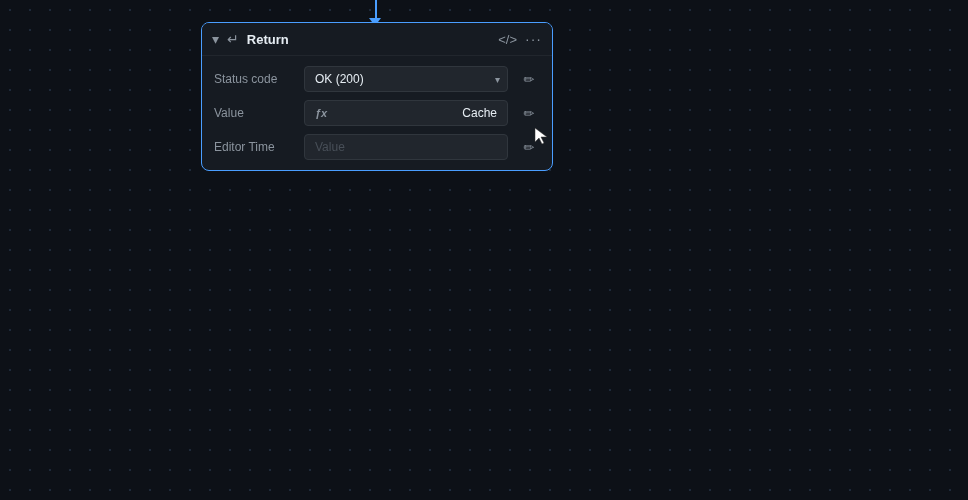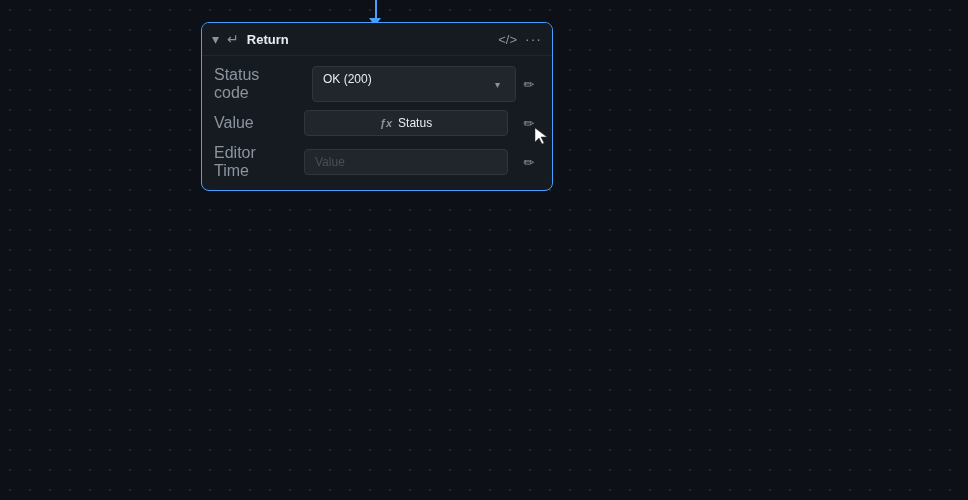--- a/index.html
+++ b/index.html
@@ -108,42 +108,41 @@
     }
 
     .field-row {
       display: flex;
       align-items: center;
       gap: 10px;
     }
 
     .field-label {
       color: #8b949e;
-      font-size: 16px;
+      font-size: 12px;
       width: 80px;
       flex-shrink: 0;
     }
 
     .field-input-wrap {
       flex: 1;
       position: relative;
     }
 
     .field-select {
       width: 100%;
       background: #21262d;
       border: 1px solid #30363d;
       border-radius: 4px;
       color: #e6edf3;
       font-size: 12px;
-      padding: 5px 26px 15px 10px;
+      padding: 5px 26px 5px 10px;
       appearance: none;
       cursor: pointer;
       outline: none;
-      margin-left: 8px;
     }
 
     .select-chevron {
       position: absolute;
       right: 8px;
       top: 50%;
       transform: translateY(-50%);
       color: #8b949e;
       font-size: 10px;
       pointer-events: none;
@@ -154,21 +153,21 @@
       background: #21262d;
       border: 1px solid #30363d;
       border-radius: 4px;
       color: #e6edf3;
       font-size: 12px;
       padding: 5px 10px;
       display: flex;
       align-items: center;
       gap: 6px;
       cursor: pointer;
-      justify-content: center;
+      justify-content: space-between;
     }
 
     .fx-icon {
       color: #8b949e;
       font-size: 11px;
       font-style: italic;
       font-weight: bold;
     }
 
     .field-value-input {
@@ -247,21 +246,21 @@
           <span class="select-chevron">▾</span>
         </div>
         <button class="edit-btn">✏</button>
       </div>
 
       <div class="field-row">
         <span class="field-label">Value</span>
         <div class="field-input-wrap">
           <button class="field-editor-btn">
             <span class="fx-icon">ƒx</span>
-            <span>Status</span>
+            <span>Cache</span>
           </button>
         </div>
         <button class="edit-btn">✏</button>
       </div>
 
       <div class="field-row">
         <span class="field-label">Editor Time</span>
         <div class="field-input-wrap">
           <input class="field-value-input" type="text" placeholder="Value" style="">
         </div>

